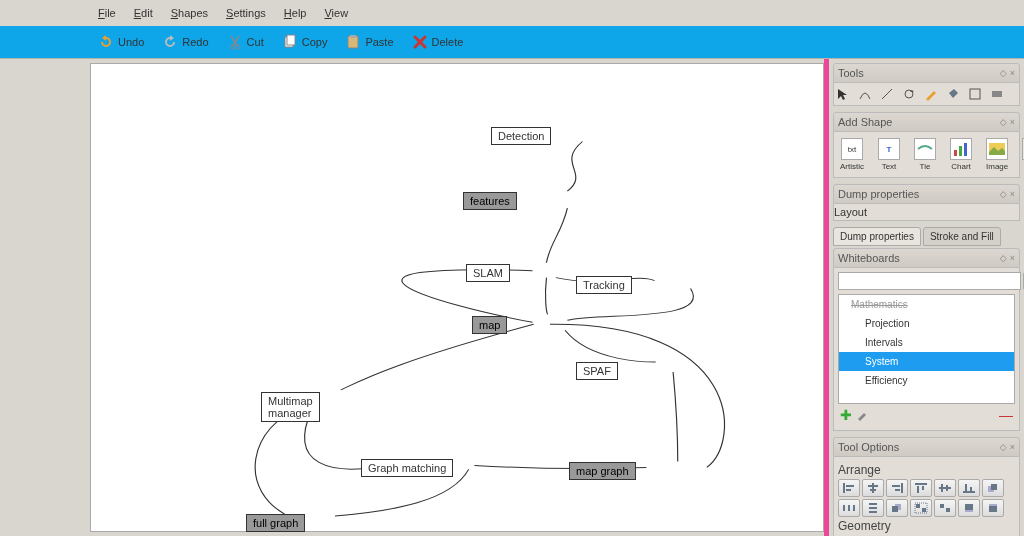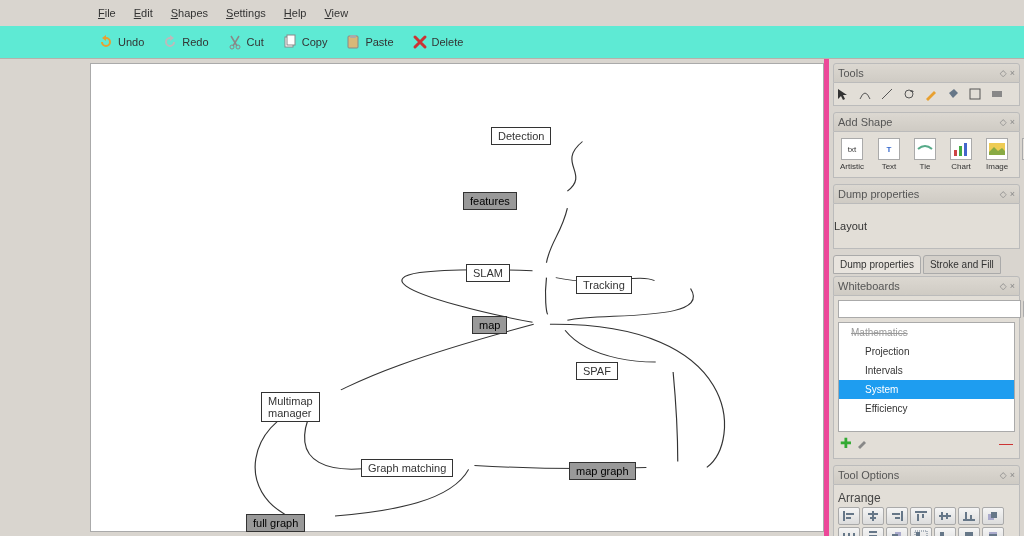--- a/index.html
+++ b/index.html
@@ -1,40 +1,40 @@
 <!DOCTYPE html>
 <html><head>
 <meta charset="utf-8">
 <style>
 * { margin: 0; padding: 0; box-sizing: border-box; font-family: Arial, sans-serif; }
 body { background: #d4d0ca; font-size: 11px; color: #333; overflow: hidden; }
 .app { width: 1024px; height: 536px; display: flex; flex-direction: column; background: #d9d5cf; }
 .menubar { display: flex; gap: 2px; padding: 4px 90px 4px 90px; background: #d9d5cf; }
 .menu-item { padding: 3px 8px; cursor: pointer; font-size: 11px; }
 .menu-item:first-letter { text-decoration: underline; }
-.toolbar { display: flex; gap: 2px; padding: 4px 90px; background: #5eead4; border-bottom: 1px solid #b5b1ab; }
+.toolbar { display: flex; gap: 2px; padding: 4px 90px; background: #0ea5e9; border-bottom: 1px solid #b5b1ab; }
 .tool-btn { display: flex; align-items: center; gap: 4px; padding: 4px 8px; cursor: pointer; font-size: 11px; border-radius: 3px; }
 .tool-icon { width: 16px; height: 16px; display: inline-flex; align-items: center; justify-content: center; }
 .main-area { display: flex; flex: 1; overflow: hidden; }
 .canvas-area { flex: 1; background: #fff; position: relative; margin: 4px 0 4px 90px; border: 1px solid #aaa; }
 .node { position: absolute; background: #fff; border: 1px solid #333; padding: 2px 6px; font-size: 11px; white-space: nowrap; }
 .node.shaded { background: #999; color: #000; }
 svg.connectors { position: absolute; top: 0; left: 0; width: 100%; height: 100%; pointer-events: none; }
 svg.connectors path { fill: none; stroke: #333; stroke-width: 1; }
 .panel-right { width: 200px; background: #d9d5cf; border-left: 5px solid #ec4899; padding: 4px; display: flex; flex-direction: column; gap: 2px; overflow-y: auto; }
 .panel-section { background: #d9d5cf; margin-bottom: 4px; }
 .panel-header { display: flex; justify-content: space-between; align-items: center; padding: 3px 4px; font-size: 11px; color: #555; background: linear-gradient(#dcd8d1, #cfcbc4); border: 1px solid #bbb; border-radius: 3px 3px 0 0; cursor: pointer; }
 .panel-header .ctrls { display: flex; gap: 3px; font-size: 9px; color: #888; }
 .panel-body { padding: 4px; background: #e2ded7; border: 1px solid #bbb; border-top: none; }
 .tools-row { display: flex; gap: 8px; padding: 4px 2px; }
 .mini-icon { width: 14px; height: 14px; display: inline-block; }
 .shape-row { display: flex; gap: 10px; }
 .shape-item { display: flex; flex-direction: column; align-items: center; gap: 2px; padding: 2px; width: 30px; font-size: 8px; cursor: pointer; }
 .shape-icon { width: 22px; height: 22px; border: 1px solid #aaa; background: #fff; display: flex; align-items: center; justify-content: center; }
-.layout-row { display: flex; align-items: center; gap: 6px; padding: 16px 0; }
+.layout-row { display: flex; align-items: center; gap: 6px; padding: 2px 0; }
 .layout-select { flex: 1; border: 1px solid #aaa; background: #fff; padding: 2px 4px; font-size: 10px; display: flex; justify-content: space-between; align-items: center; cursor: pointer; }
 .tabs-row { display: flex; gap: 2px; }
 .tab { border: 1px solid #aaa; background: #d4d0ca; padding: 3px 6px; font-size: 10px; border-radius: 3px 3px 0 0; cursor: pointer; }
 .tab.active { background: #e8e4de; }
 .wb-input-row { display: flex; gap: 2px; align-items: center; }
 .wb-input { flex: 1; border: 1px solid #aaa; background: #fff; height: 18px; padding: 2px; }
 .wb-tree { background: #fff; border: 1px solid #aaa; margin-top: 4px; font-size: 10px; min-height: 110px; position: relative; }
 .tree-item { padding: 4px 6px 4px 26px; cursor: pointer; }
 .tree-item.parent { padding-left: 12px; color: #555; }
 .tree-item.selected { background: #1e9df0; color: #fff; }

